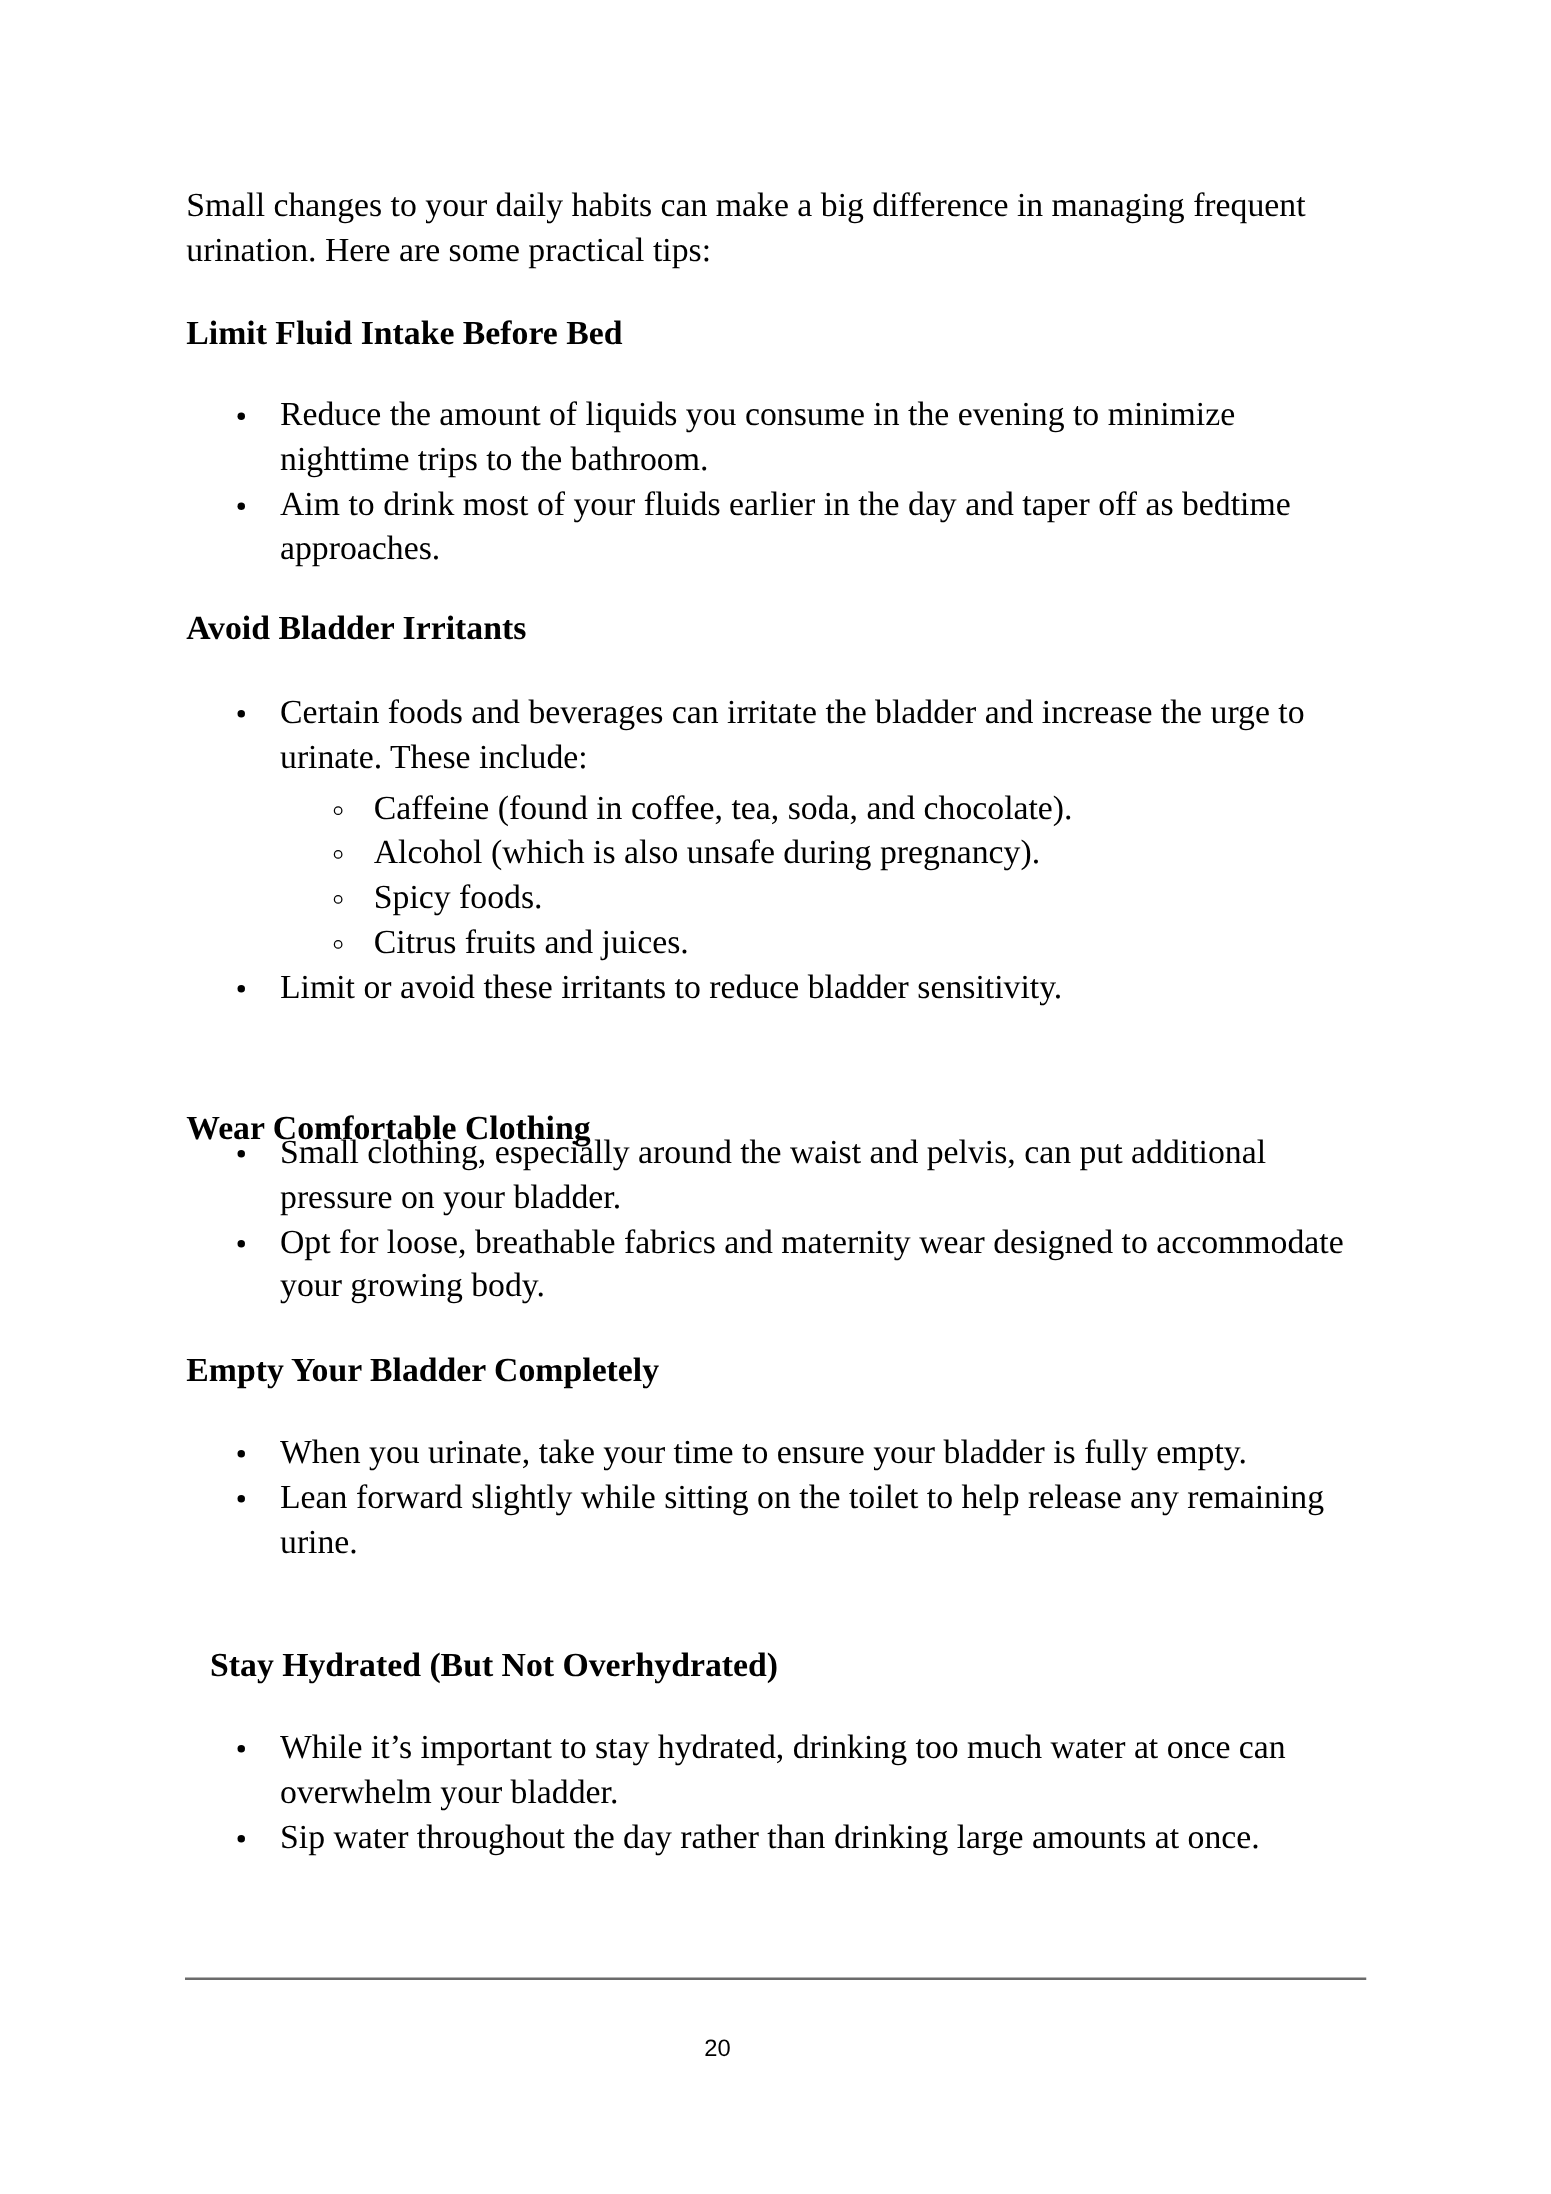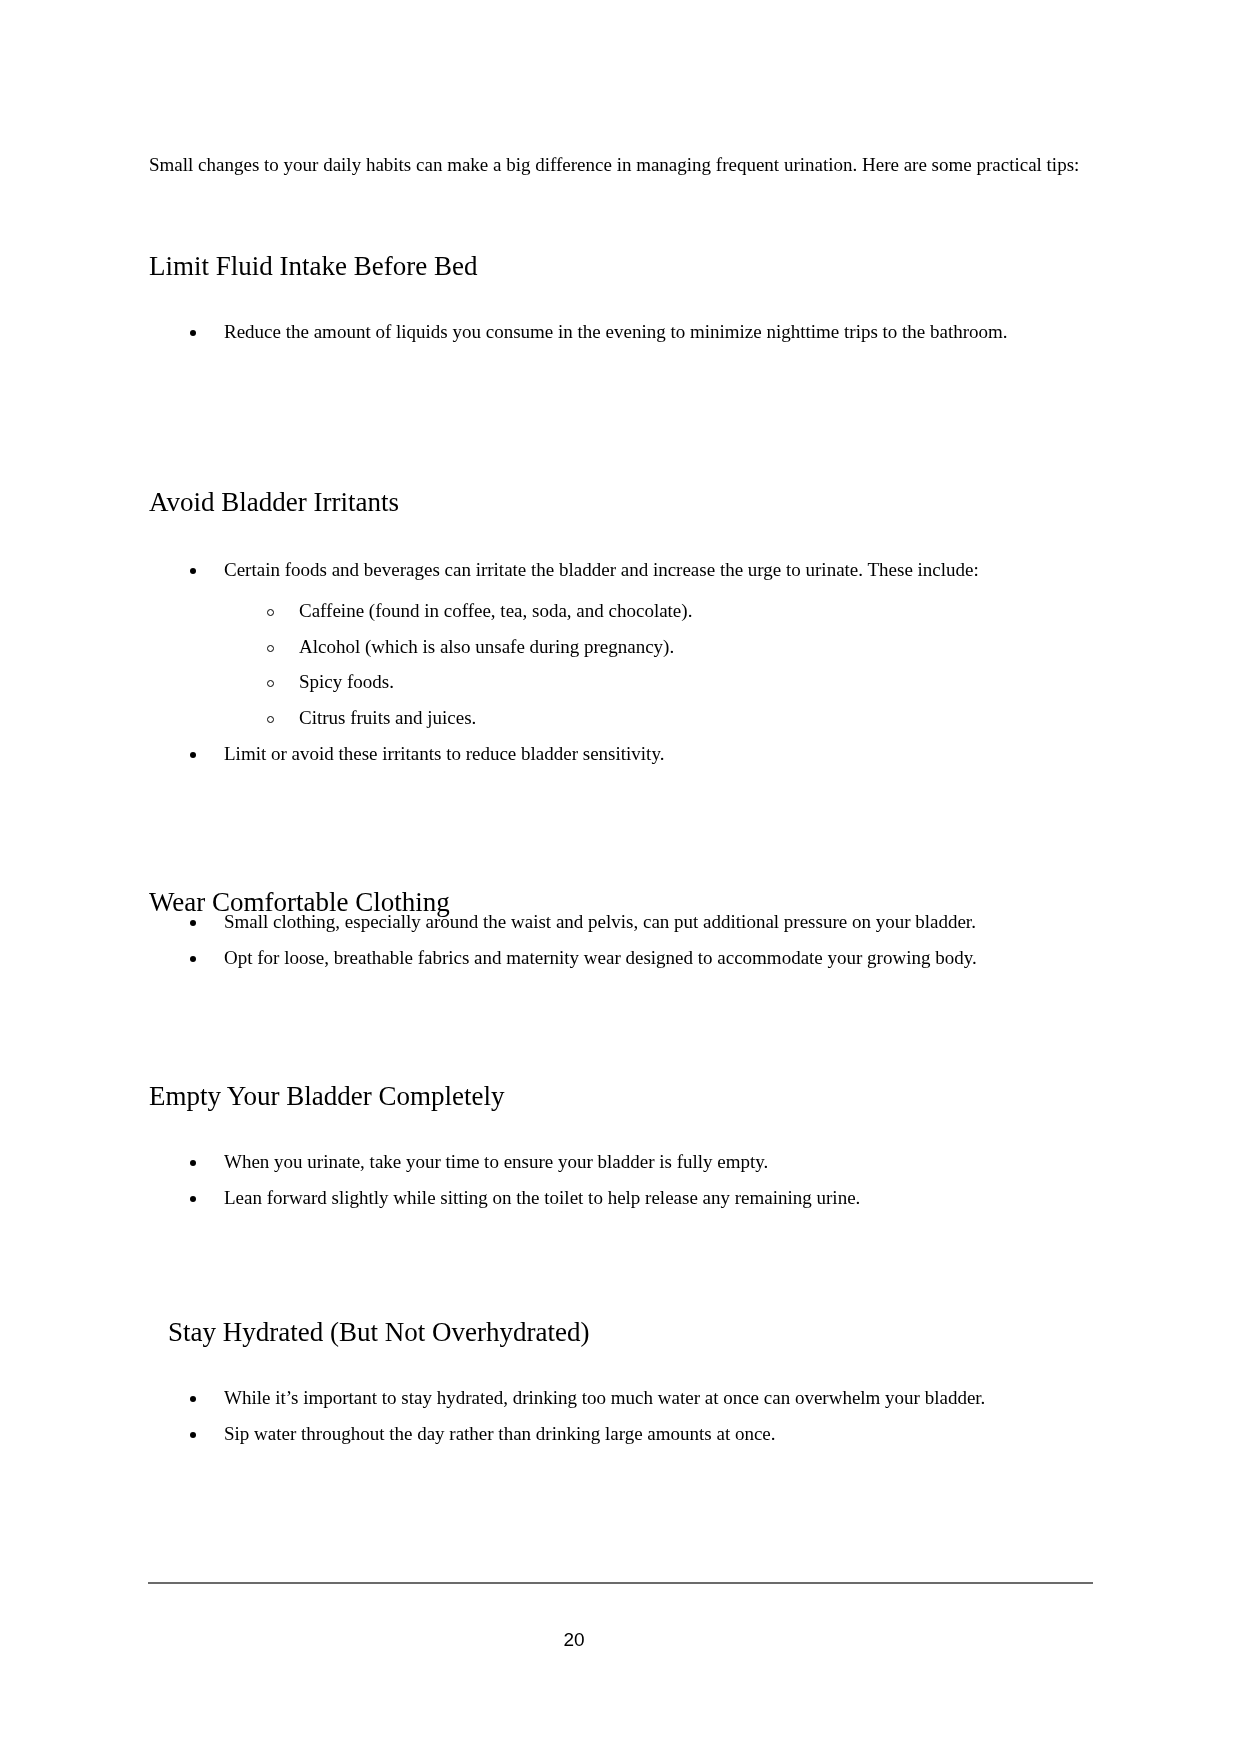--- a/index.html
+++ b/index.html
@@ -1,42 +1,43 @@
 <!DOCTYPE html>
 <html><head>
 <meta charset="utf-8">
 <style>
   html, body { margin: 0; padding: 0; }
   body {
     width: 1241px; height: 1755px; background: #ffffff; position: relative; overflow: hidden;
     font-family: "Liberation Serif", "DejaVu Serif", serif; color: #000;
   }
-  .blk { position: absolute; left: 149px; width: 944px; font-size: 19px; line-height: 35.8px; }
+  .blk { position: absolute; left: 149px; width: 944px; font-size: 27px; line-height: 35.8px; }
   .para { margin: 0; }
-  .heading { margin: 0; font-weight: normal; font-size: 27px; }
+  .heading { margin: 0; font-weight: bold; font-size: 27px; }
   ul.lst { list-style: none; margin: 0; padding: 0; }
   ul.lst > li { position: relative; padding-left: 75px; }
   .dot { position: absolute; left: 40px; top: 0; width: 20px; text-align: left; font-size: 20px; }
   .dot::before { content: ""; position: absolute; left: 1px; top: 16px; width: 6px; height: 6px; border-radius: 50%; background: #000; }
   ul.sub { list-style: none; margin: 5px 0 0 0; padding: 0; }
   ul.sub > li { position: relative; padding-left: 75px; }
   .ring { position: absolute; left: 43px; top: 0; width: 14px; }
   .ring::before { content: ""; position: absolute; left: 0; top: 16px; width: 7px; height: 7px; border-radius: 50%; border: 1px solid #000; box-sizing: border-box; }
   b { font-weight: normal; }
   .rule { position: absolute; left: 148px; top: 1582px; width: 945px; height: 2px; background: #6b6b6b; }
   .pagenum { position: absolute; left: 0; width: 1148px; top: 1628px; text-align: center; font-family: "Liberation Sans", "DejaVu Sans", sans-serif; font-size: 19px; line-height: 24px; color: #000; }
 </style>
 </head>
 <body>
 
 <p class="blk para" style="top:147px;">Small changes to your daily habits can make a big difference in managing frequent urination. Here are some practical tips:</p>
 
 <h2 class="blk heading" style="top:249px;">Limit Fluid Intake Before Bed</h2>
 <ul class="blk lst" style="top:314px;">
   <li><span class="dot"></span><span>Reduce the amount of liquids you consume in the evening to minimize nighttime trips to the bathroom.</span></li>
+  <li><span class="dot"></span><span>Aim to drink most of your fluids earlier in the day and taper off as bedtime approaches.</span></li>
 </ul>
 
 <h2 class="blk heading" style="top:485px;">Avoid Bladder Irritants</h2>
 <ul class="blk lst" style="top:552px;">
   <li><span class="dot"></span><span>Certain foods and beverages can irritate the bladder and increase the urge to urinate. These include:</span>
     <ul class="sub">
       <li><span class="ring"></span><b>Caffeine</b><span> (found in coffee, tea, soda, and chocolate).</span></li>
       <li><span class="ring"></span><b>Alcohol</b><span> (which is also unsafe during pregnancy).</span></li>
       <li><span class="ring"></span><b>Spicy foods</b><span>.</span></li>
       <li><span class="ring"></span><b>Citrus fruits and juices</b><span>.</span></li>

